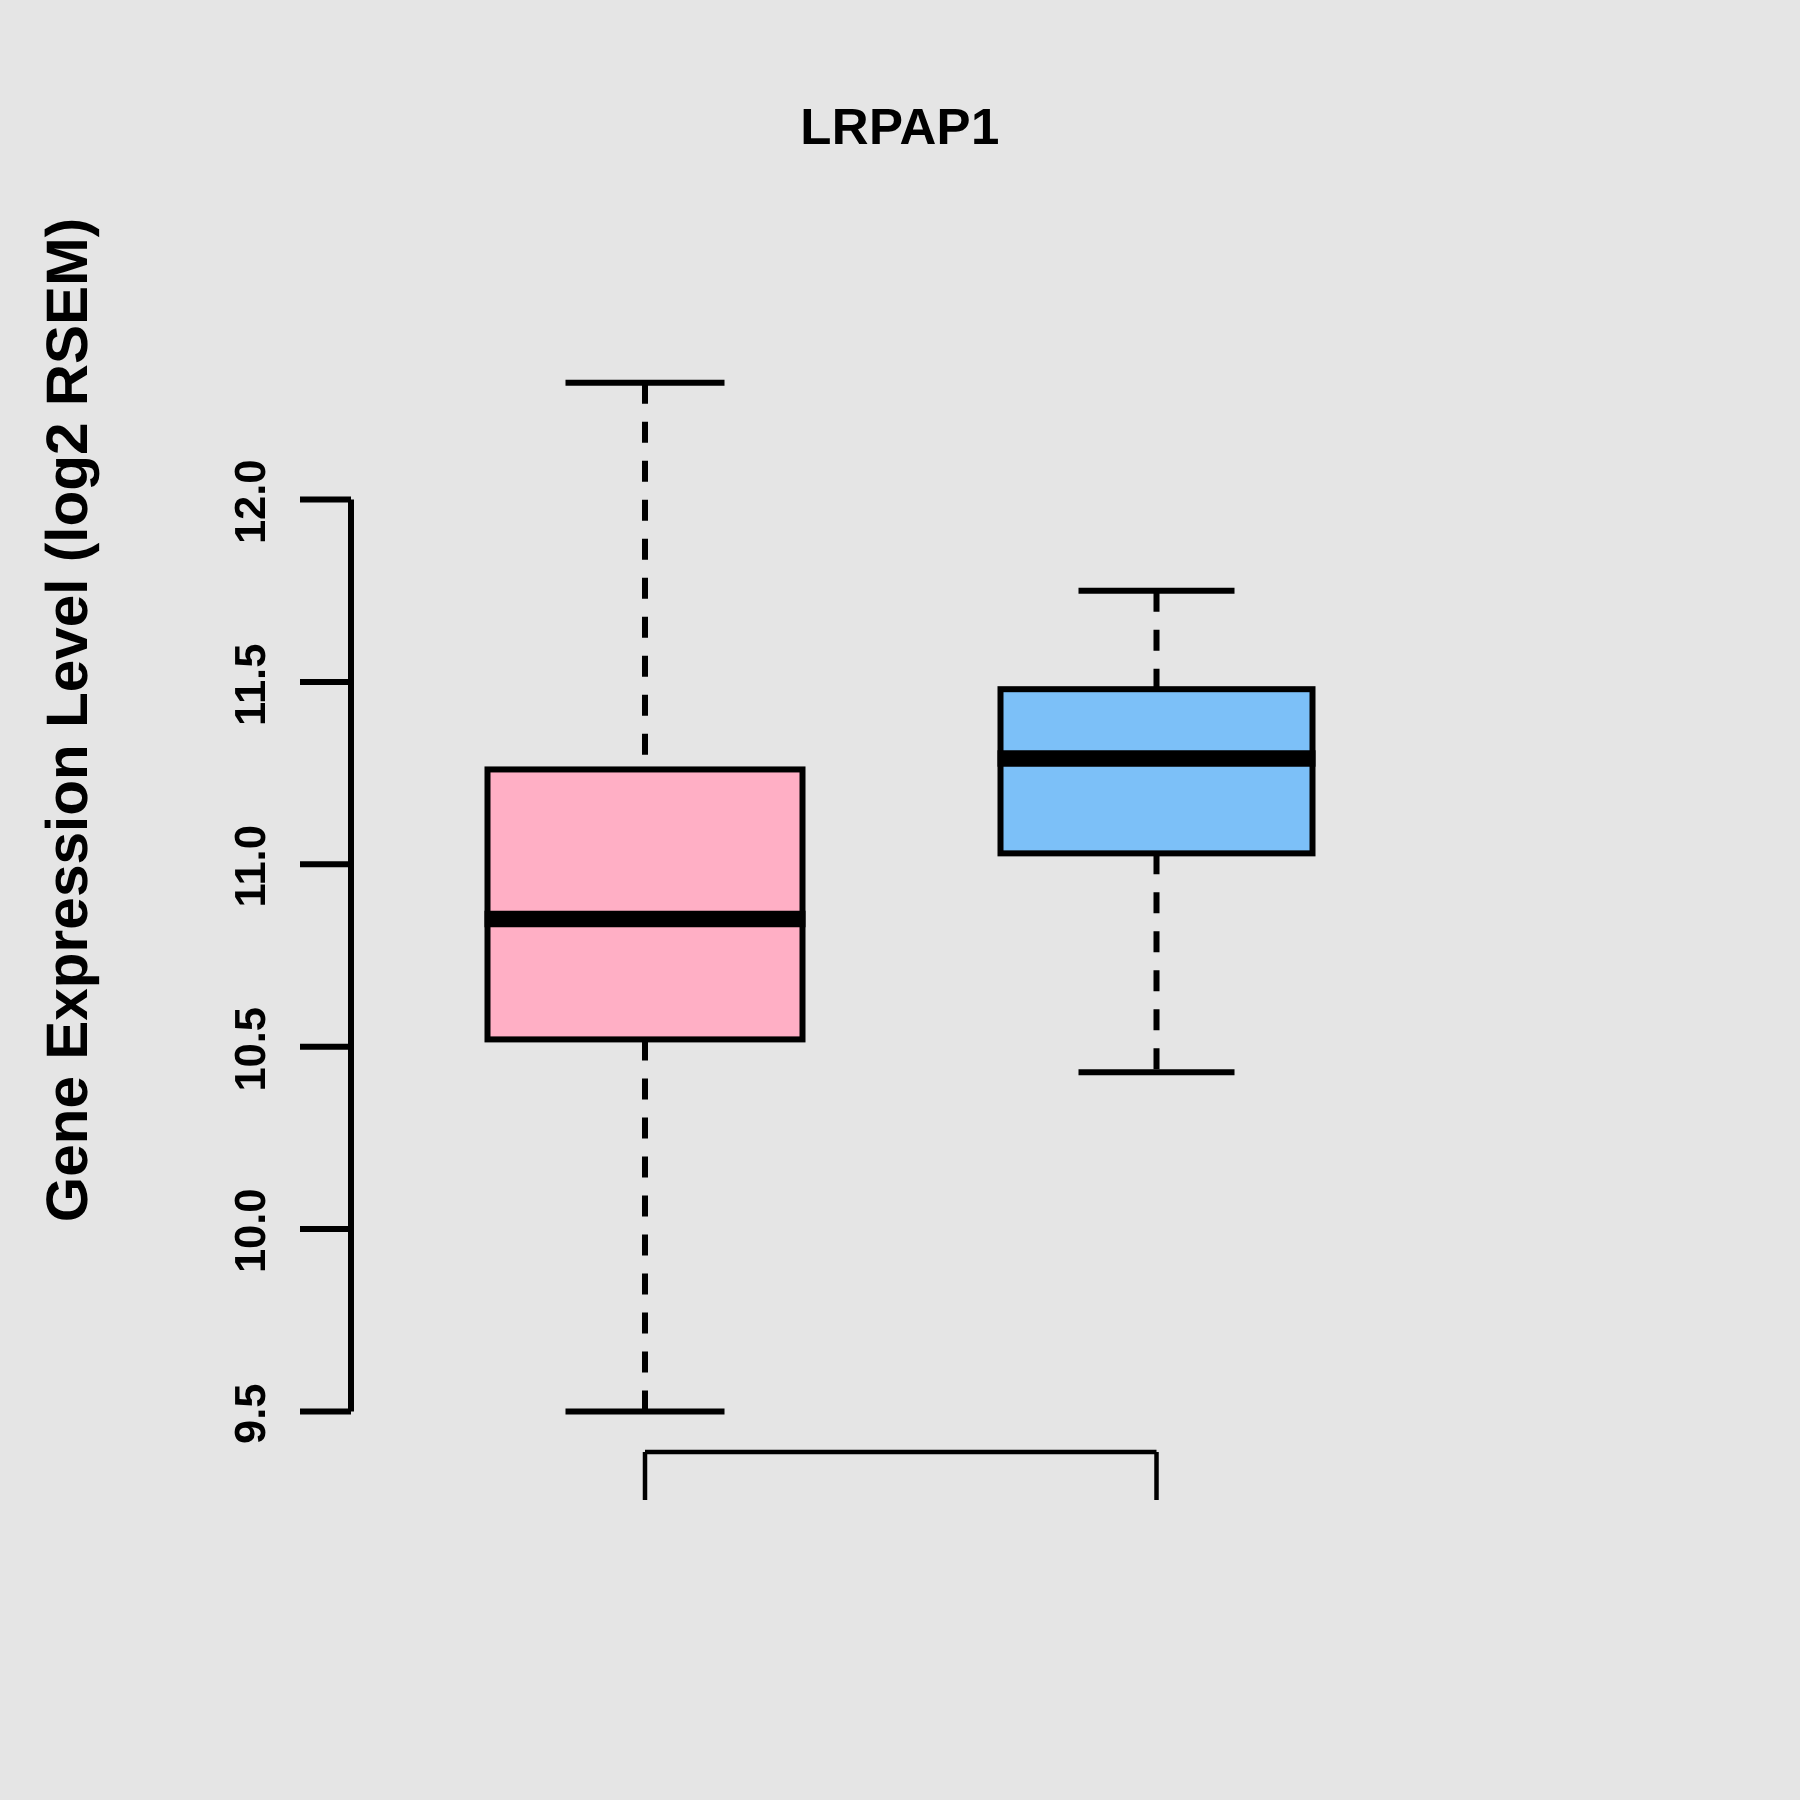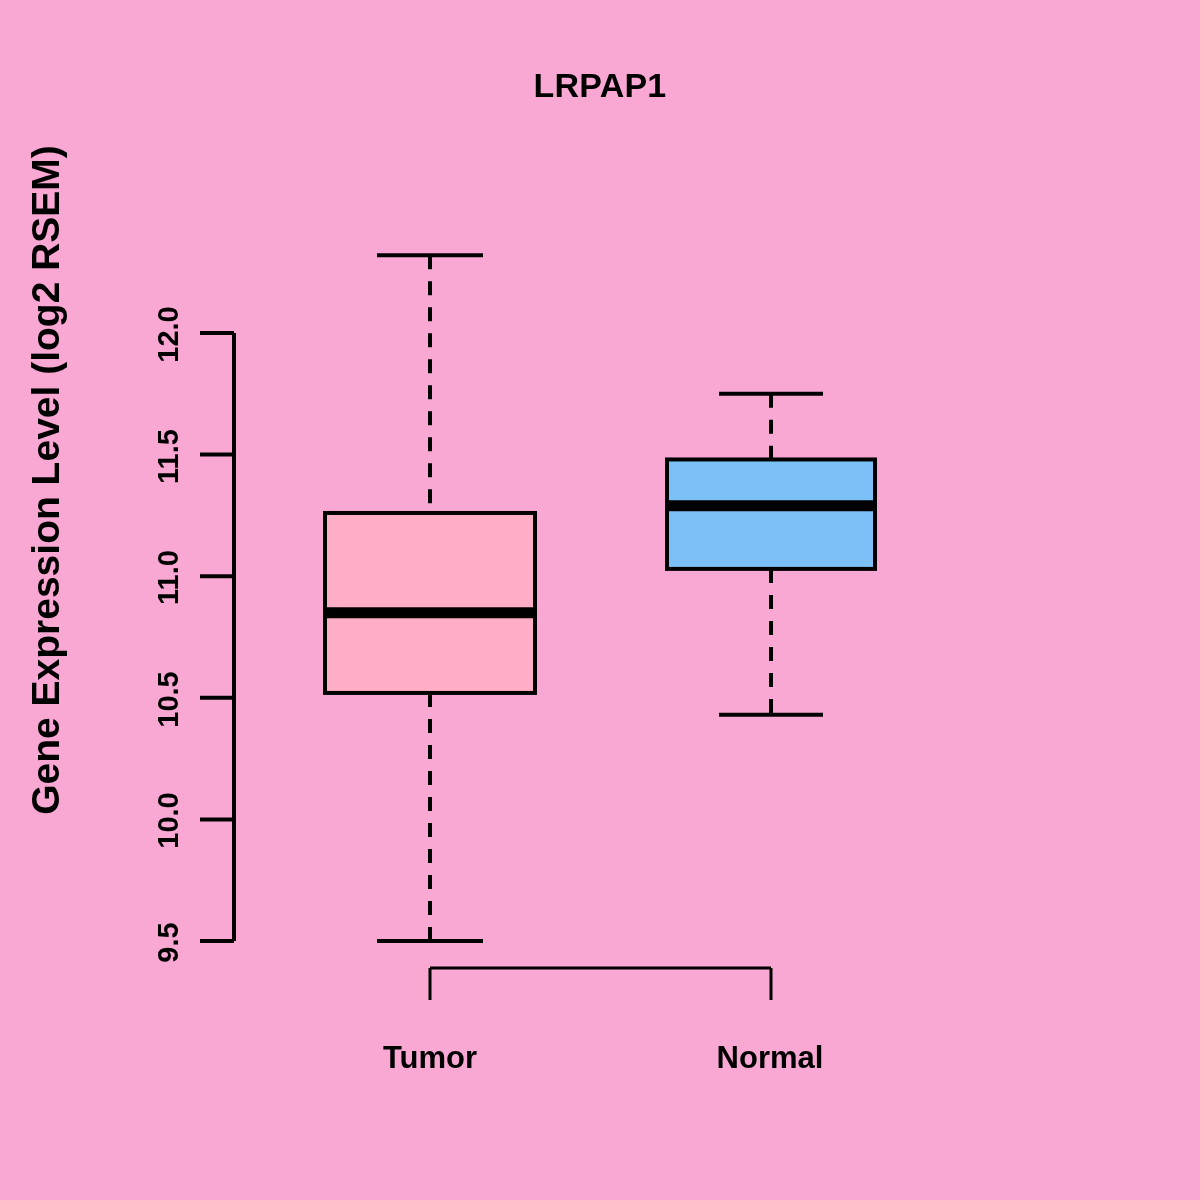--- a/index.html
+++ b/index.html
@@ -1,17 +1,17 @@
 <!DOCTYPE html>
 <html><head>
 <meta charset="utf-8">
 <style>
   html,body{margin:0;padding:0;background:#ffffff;}
   body{width:1200px;height:1200px;font-family:"Liberation Sans",sans-serif;overflow:hidden;}
-  #stage{position:relative;width:1200px;height:1200px;background:#f9a8d4;}
+  #stage{position:relative;width:1200px;height:1200px;background:#e5e5e5;}
 
   .title-block{position:absolute;left:0;top:62px;width:1200px;text-align:center;}
   .title-line{font-weight:bold;font-size:34px;color:#000;line-height:46px;letter-spacing:.2px;}
 
   .ylab{position:absolute;left:-294px;top:458px;width:680px;text-align:center;
         transform:rotate(-90deg);transform-origin:center center;
         font-weight:bold;font-size:39px;color:#000;white-space:nowrap;}
 
   .ytick-label{position:absolute;font-weight:bold;font-size:29px;color:#000;
         white-space:nowrap;transform:rotate(-90deg);transform-origin:center center;
@@ -33,22 +33,20 @@
 
   <div class="ylab">Gene Expression Level (log2 RSEM)</div>
 
   <div class="ytick-label" style="left:123px;top:926px;">9.5</div>
   <div class="ytick-label" style="left:123px;top:804px;">10.0</div>
   <div class="ytick-label" style="left:123px;top:683px;">10.5</div>
   <div class="ytick-label" style="left:123px;top:561px;">11.0</div>
   <div class="ytick-label" style="left:123px;top:440px;">11.5</div>
   <div class="ytick-label" style="left:123px;top:318px;">12.0</div>
 
-  <div class="xlab" style="left:330px;top:1040px;width:200px;">Tumor</div>
-  <div class="xlab" style="left:670px;top:1040px;width:200px;">Normal</div>
 
   <svg class="plot" viewBox="0 0 1200 1200">
     <g id="axis-group">
         <line x1="234" y1="333" x2="234" y2="941" stroke="#000000" stroke-width="4"></line>
         <line x1="200" y1="941" x2="234" y2="941" stroke="#000000" stroke-width="4"></line>
         <line x1="200" y1="819.4" x2="234" y2="819.4" stroke="#000000" stroke-width="4"></line>
         <line x1="200" y1="697.8" x2="234" y2="697.8" stroke="#000000" stroke-width="4"></line>
         <line x1="200" y1="576.2" x2="234" y2="576.2" stroke="#000000" stroke-width="4"></line>
         <line x1="200" y1="454.6" x2="234" y2="454.6" stroke="#000000" stroke-width="4"></line>
         <line x1="200" y1="333" x2="234" y2="333" stroke="#000000" stroke-width="4"></line>

